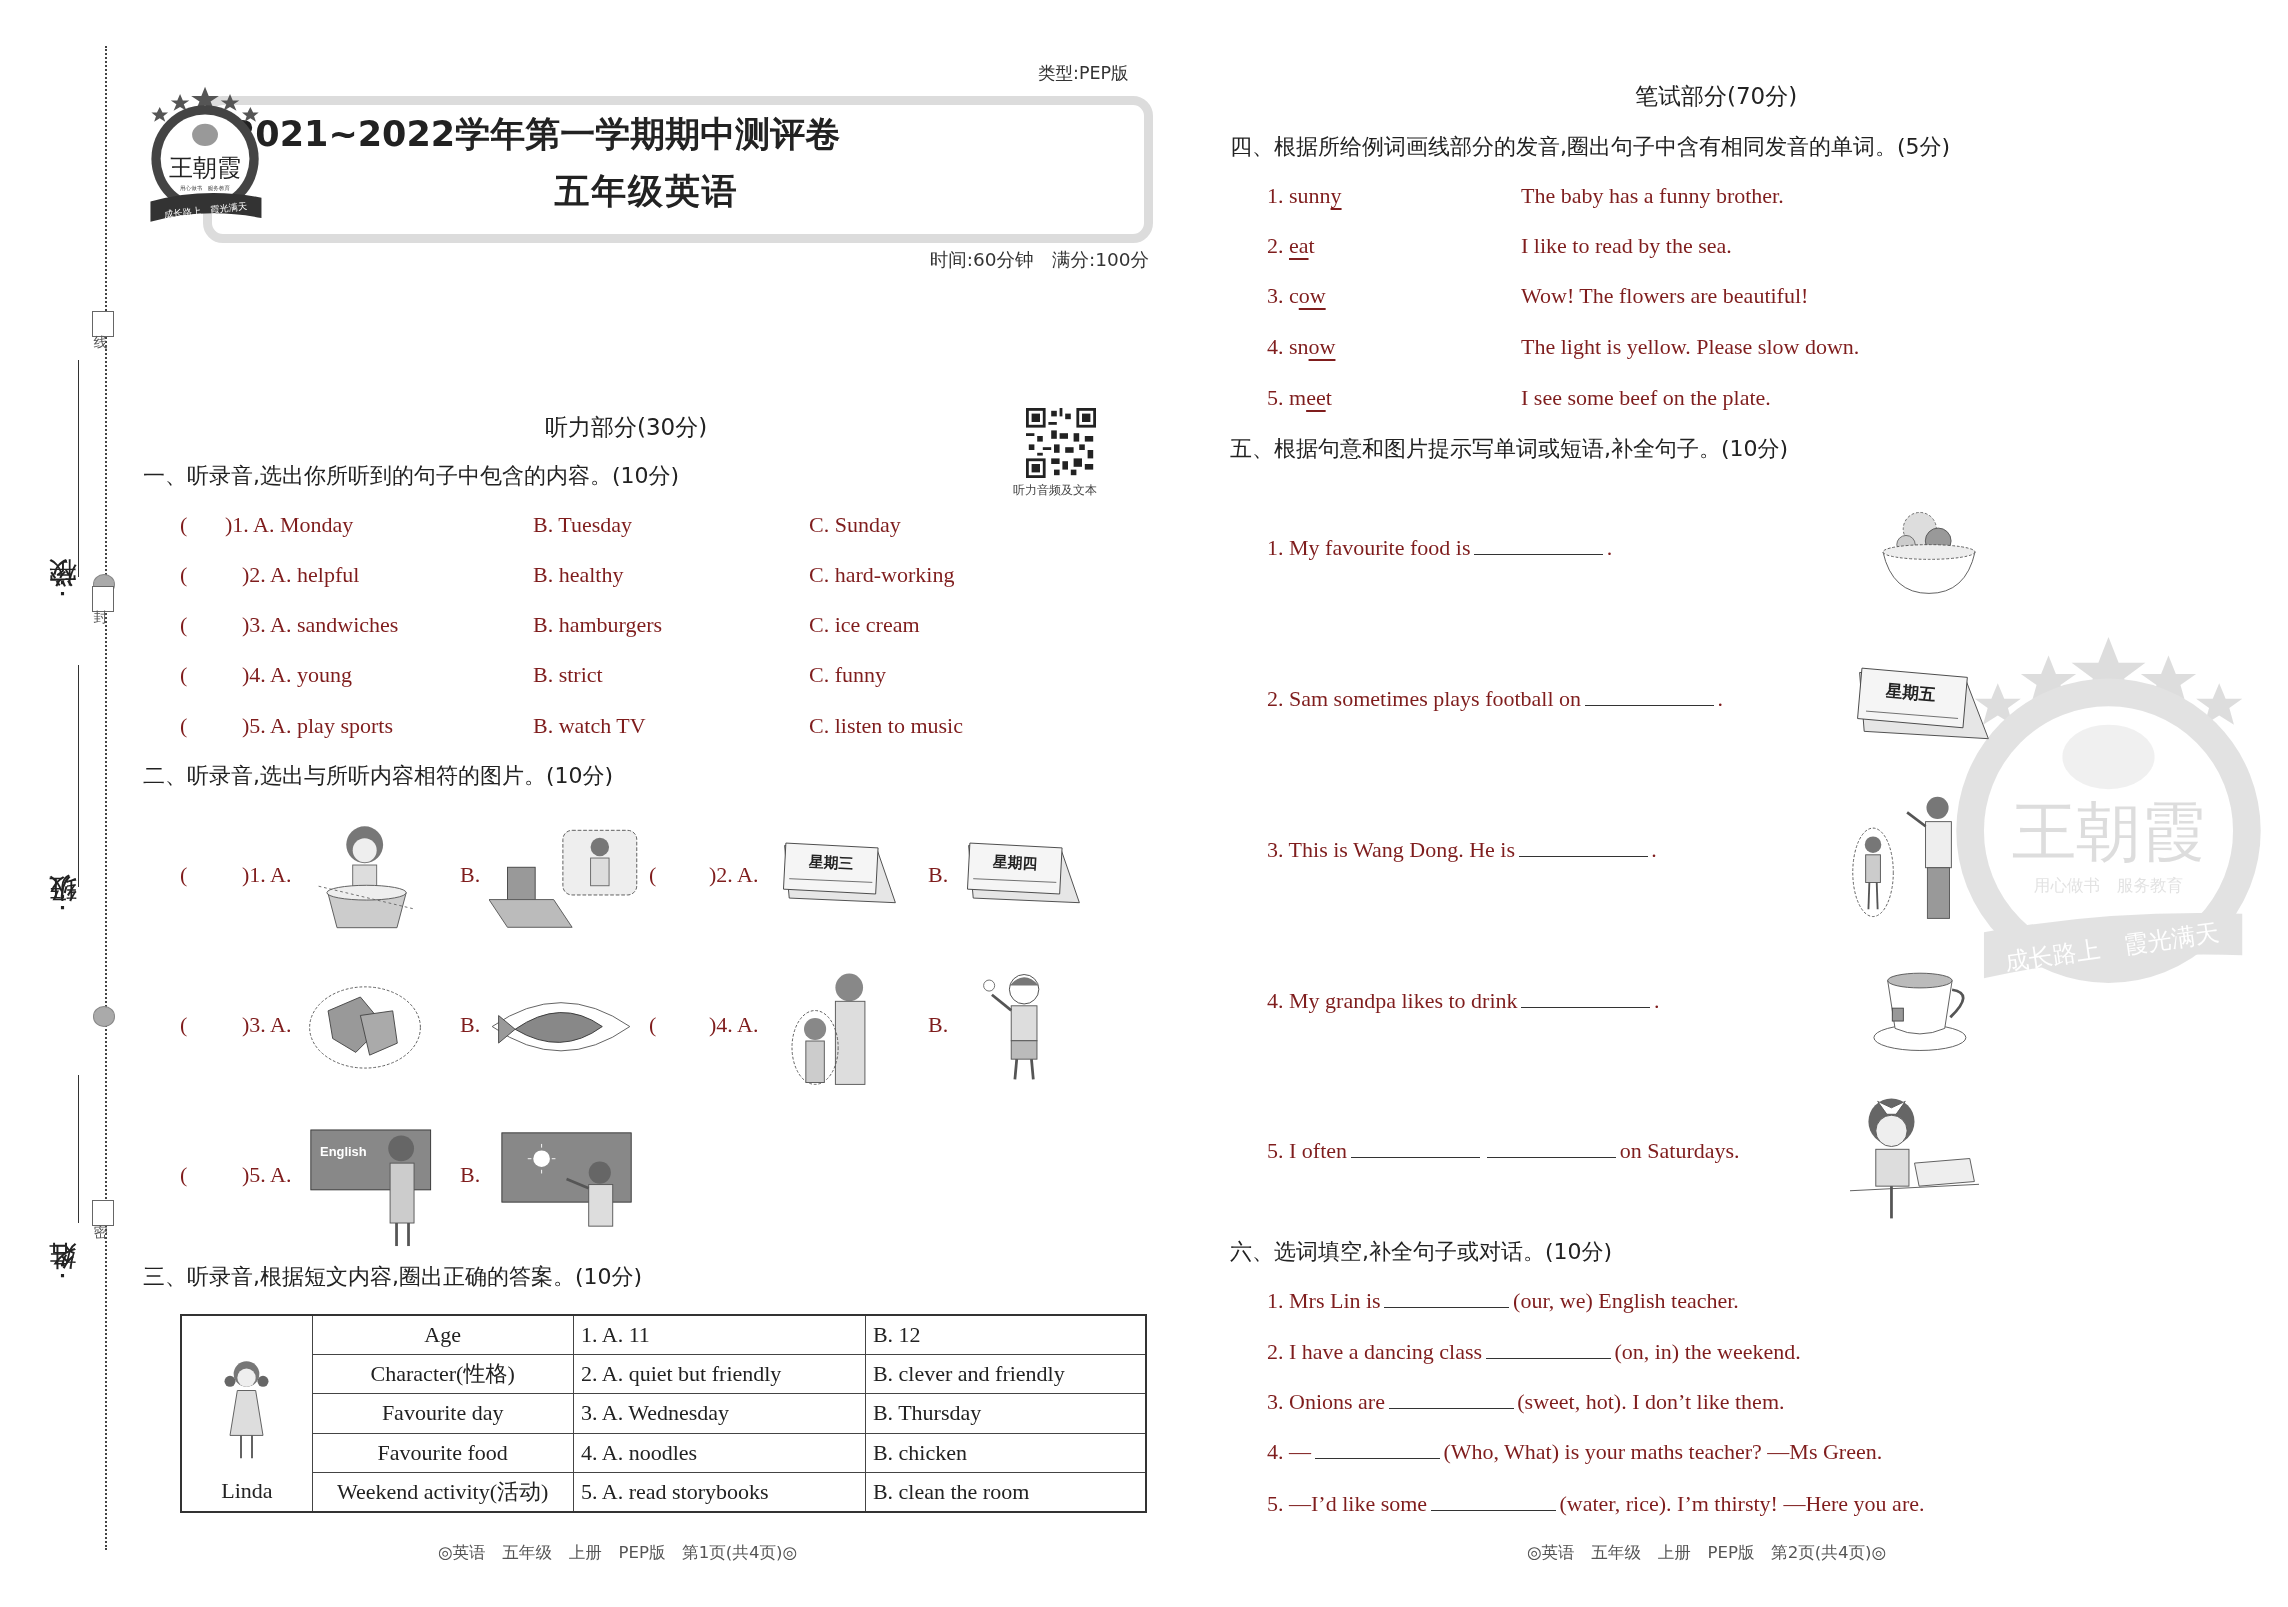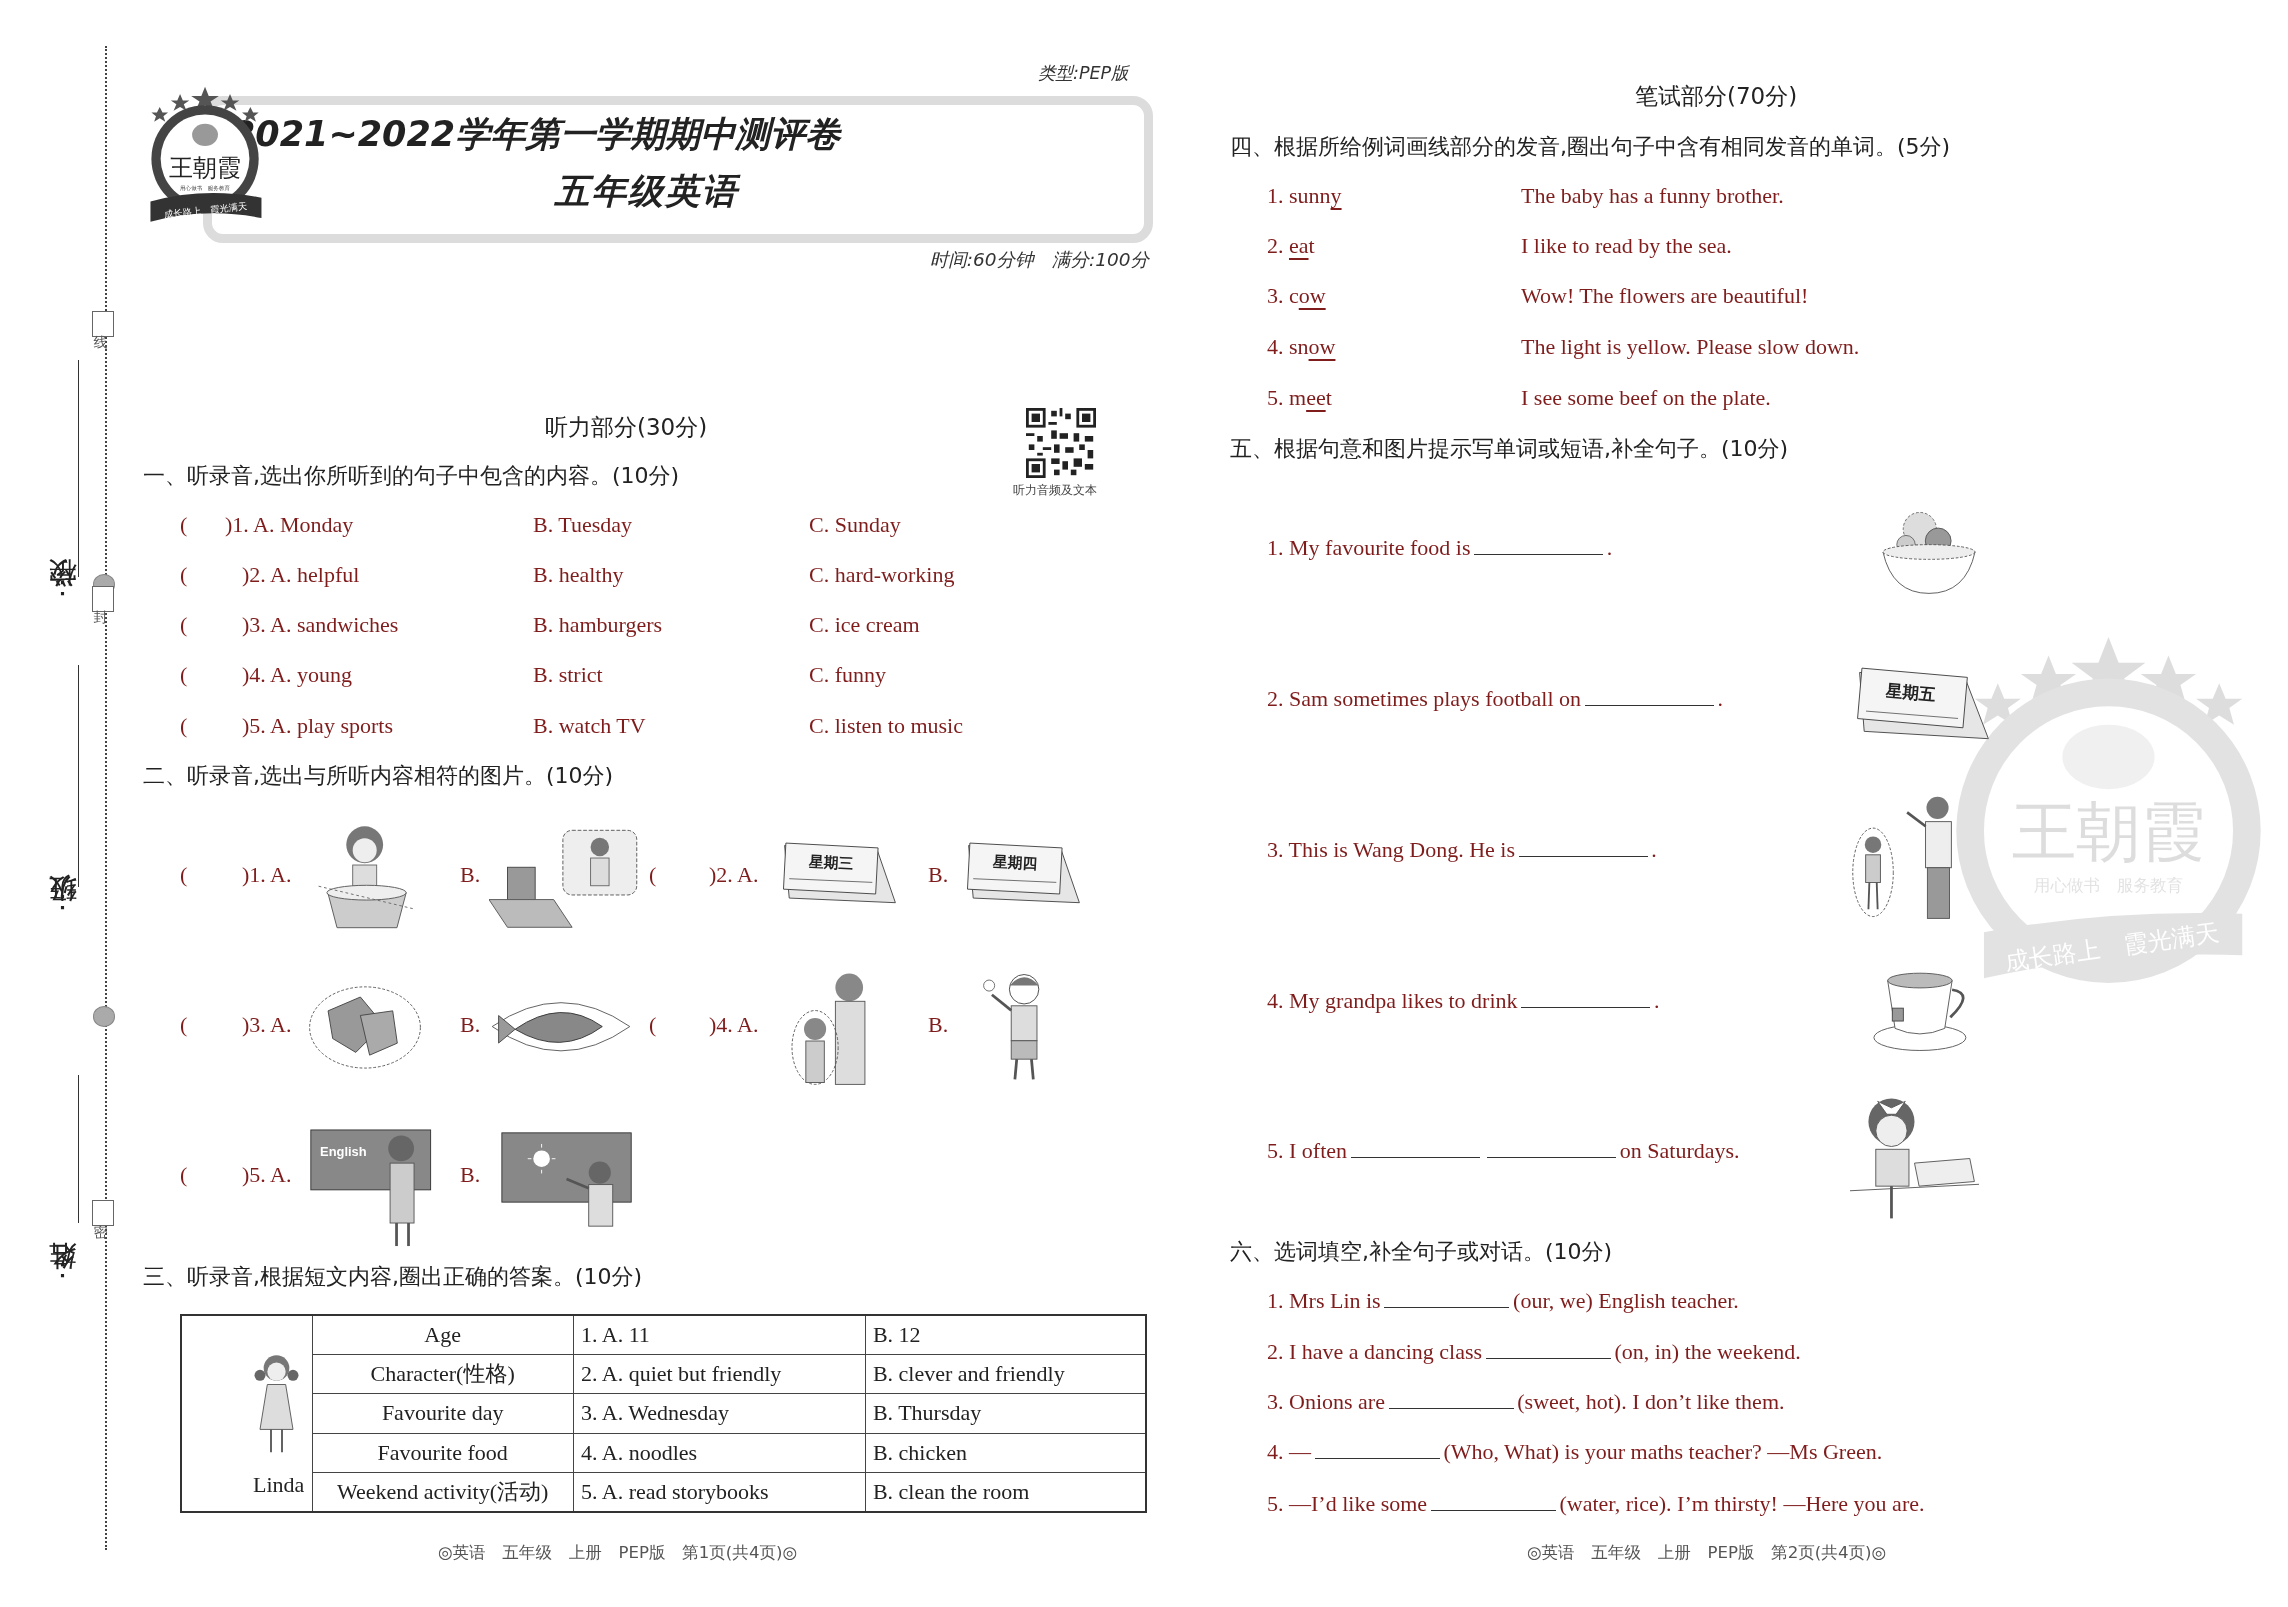--- a/index.html
+++ b/index.html
@@ -1,19 +1,19 @@
 <!DOCTYPE html>
 <html style="font-size:14.8px"><head>
 <meta charset="utf-8">
 <style>
   html, body { margin:0; padding:0; }
   body { width:2289px; height:1608px; background:#ffffff; position:relative; overflow:hidden;
          font-family:"Liberation Serif","DejaVu Serif",serif; color:#222; }
   .abs { position:absolute; }
-  .cn { font-family:"DejaVu Sans","Liberation Sans",sans-serif;font-style:italic; }
+  .cn { font-family:"DejaVu Sans","Liberation Sans",sans-serif; }
 
   
   .dotline { position:absolute; left:105px; top:46px; width:0; height:1504px; border-left:2.8px dotted #444; }
   .side-field { position:absolute; left:44px; width:37px; }
   .side-field .lbl { position:absolute; left:0; width:37px; font-size:28px; writing-mode:vertical-rl; transform:rotate(180deg); font-family:"DejaVu Sans",sans-serif; }
   .side-field .ln { position:absolute; left:34px; width:0; border-left:1.8px solid #333; }
   .seal-mark { position:absolute; left:92px; width:20px; height:24px; border:1.4px solid #666; background:#fff; font-size:14px; text-align:center; line-height:24px; color:#555; writing-mode:vertical-rl; font-family:"DejaVu Sans",sans-serif; }
   .seal-circle { position:absolute; left:93px; width:20px; height:18.5px; border-radius:50%; background:#aaa; border:1.8px solid #888; }
 
   
@@ -34,21 +34,21 @@
 
   .qr { left:1026px; top:408px; width:70px; height:70px; }
   .qr-cap { left:1013px; top:482px; font-size:12px; color:#444; font-family:"DejaVu Sans",sans-serif; }
 
   .paren { font-size:22px; }
   .pic { position:absolute; }
 
   table.linda { position:absolute; left:180px; top:1314px; width:967px; height:199px; border-collapse:collapse; border:2.8px solid #333; }
   table.linda td { border:1.4px solid #444; font-size:22px; padding:0 7.4px; height:37px; }
   table.linda td.attr { text-align:center; width:245px; }
-  table.linda td.girl { width:115px; text-align:right; vertical-align:bottom; padding-bottom:13px; }
+  table.linda td.girl { width:115px; text-align:center; vertical-align:bottom; padding-bottom:7px; }
 
   .footer { font-size:16.6px; color:#555; font-family:"DejaVu Sans",sans-serif; }
   .u { text-decoration:underline; text-underline-offset:4.6px; }
   .blank { display:inline-block; border-bottom:1.8px solid #333; height:18.5px; vertical-align:baseline; margin:0 3.7px; }
   .watermark { left:1947px; top:637px; width:323px; height:369px; opacity:0.28; }
 </style>
 </head>
 <body>
 
 <div>

